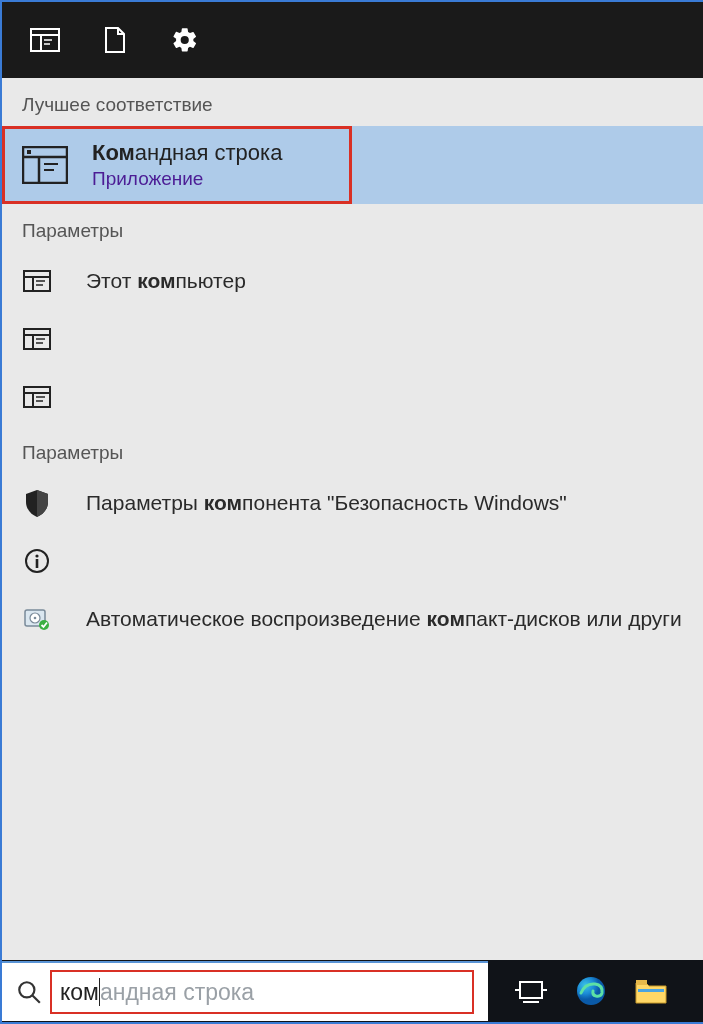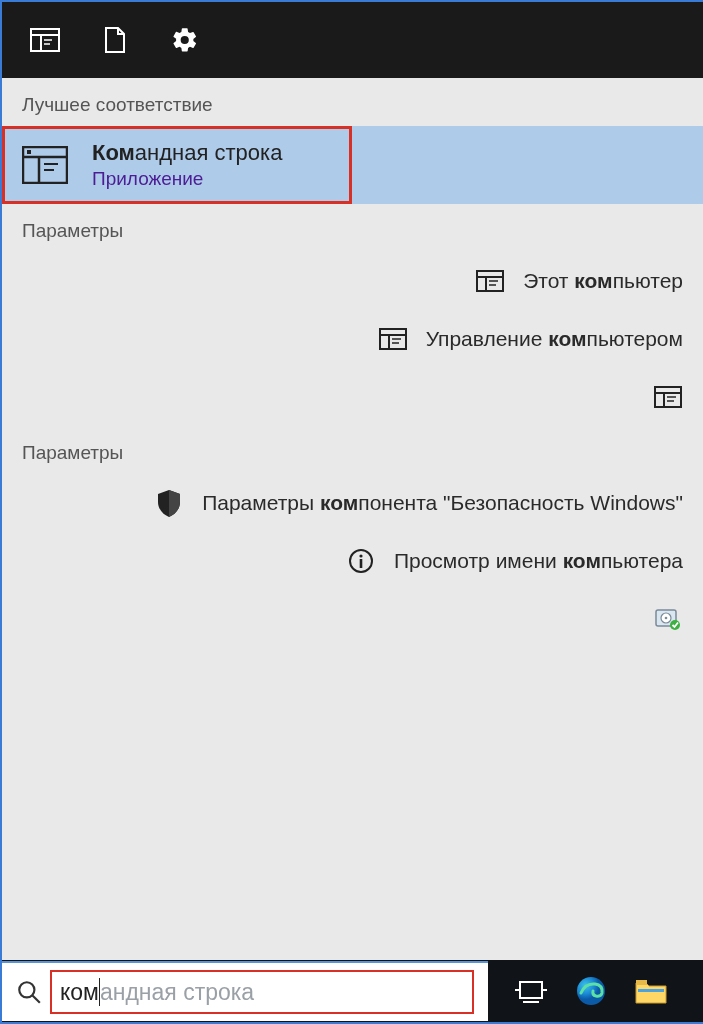--- a/index.html
+++ b/index.html
@@ -13,21 +13,21 @@
 .results { flex: 1; background: #e9e9e9; overflow: hidden; }
 .section-label { font-size: 19px; color: #555; padding: 16px 20px 10px; }
 .best-match-wrap { position: relative; }
 .best-match-overlay { position: absolute; top: 0; left: 0; width: 350px; height: 100%; border: 3px solid #d93025; pointer-events: none; }
 
 .bm-row { background: #aecbe9; display: flex; align-items: center; padding: 14px 20px; gap: 24px; }
 .bm-icon { width: 46px; height: 46px; display: flex; align-items: center; justify-content: center; }
 .bm-text .bm-title { font-size: 22px; color: #222; }
 .bm-text .bm-sub { font-size: 19px; color: #4c1d95; margin-top: 2px; }
 
-.item-row { display: flex; align-items: center; padding: 14px 20px; gap: 18px; justify-content: flex-end; }
+.item-row { display: flex; align-items: center; padding: 14px 20px; gap: 34px; }
 .item-icon { width: 30px; height: 30px; display: flex; align-items: center; justify-content: center; flex-shrink: 0; }
 .item-label { font-size: 21px; color: #2a2a2a; white-space: nowrap; overflow: hidden; text-overflow: clip; }
 .item-label b { font-weight: 700; }
 
 .taskbar { height: 62px; background: #101318; display: flex; align-items: center; }
 .searchbox { height: 60px; width: 486px; background: #fff; display: flex; align-items: center; padding: 0 14px; gap: 8px; border-top: 2px solid #5a94d6; }
 .searchbox .sicon { width: 26px; height: 26px; color: #333; }
 .searchbox-inner { flex: 1; position: relative; height: 44px; display: flex; align-items: center; border: 2px solid #d93025; padding: 0 8px; }
 .searchbox-inner .typed { font-size: 23px; color: #222; }
 .searchbox-inner .ghost { font-size: 23px; color: #9aa0a6; }
@@ -108,21 +108,20 @@
         <div class="item-row">
           <div class="item-icon">
             <svg width="28" height="22" viewBox="0 0 28 22">
               <rect x="1" y="1" width="26" height="20" fill="none" stroke="#222" stroke-width="2"></rect>
               <line x1="1" y1="7" x2="27" y2="7" stroke="#222" stroke-width="2"></line>
               <line x1="10" y1="7" x2="10" y2="21" stroke="#222" stroke-width="2"></line>
               <line x1="13" y1="11" x2="22" y2="11" stroke="#222" stroke-width="1.5"></line>
               <line x1="13" y1="15" x2="20" y2="15" stroke="#222" stroke-width="1.5"></line>
             </svg>
           </div>
-          <div class="item-label">Управление <b>ком</b>пьютером</div>
         </div>
         <div class="item-row">
           <div class="item-icon">
             <svg width="28" height="22" viewBox="0 0 28 22">
               <rect x="1" y="1" width="26" height="20" fill="none" stroke="#222" stroke-width="2"></rect>
               <line x1="1" y1="7" x2="27" y2="7" stroke="#222" stroke-width="2"></line>
               <line x1="10" y1="7" x2="10" y2="21" stroke="#222" stroke-width="2"></line>
               <line x1="13" y1="11" x2="22" y2="11" stroke="#222" stroke-width="1.5"></line>
               <line x1="13" y1="15" x2="20" y2="15" stroke="#222" stroke-width="1.5"></line>
             </svg>
@@ -142,32 +141,32 @@
           <div class="item-label">Параметры <b>ком</b>понента "Безопасность Windows"</div>
         </div>
         <div class="item-row">
           <div class="item-icon">
             <svg width="26" height="26" viewBox="0 0 26 26">
               <circle cx="13" cy="13" r="11" fill="none" stroke="#222" stroke-width="2"></circle>
               <circle cx="13" cy="8" r="1.6" fill="#222"></circle>
               <rect x="11.7" y="11" width="2.6" height="9" fill="#222"></rect>
             </svg>
           </div>
-          <div class="item-label">Просмотр имени <b>ком</b>пьютера</div>
         </div>
         <div class="item-row">
           <div class="item-icon">
             <svg width="28" height="26" viewBox="0 0 28 26">
               <rect x="2" y="4" width="20" height="16" rx="2" fill="#dbe7f0" stroke="#7a8a99" stroke-width="1.5"></rect>
               <circle cx="12" cy="12" r="5" fill="#fff" stroke="#7a8a99" stroke-width="1.2"></circle>
               <circle cx="12" cy="12" r="1.3" fill="#7a8a99"></circle>
               <circle cx="21" cy="19" r="5" fill="#3cb043"></circle>
               <path d="M18.5 19 L20.5 21 L24 16.5" fill="none" stroke="#fff" stroke-width="1.8"></path>
             </svg>
           </div>
+          <div class="item-label">Автоматическое воспроизведение <b>ком</b>пакт-дисков или други</div>
         </div>
       </div>
 
   </div>
 
   <div class="taskbar">
     <div class="searchbox">
       <div class="sicon">
         <svg width="26" height="26" viewBox="0 0 24 24">
             <circle cx="10" cy="10" r="7" fill="none" stroke="#333" stroke-width="2"></circle>

